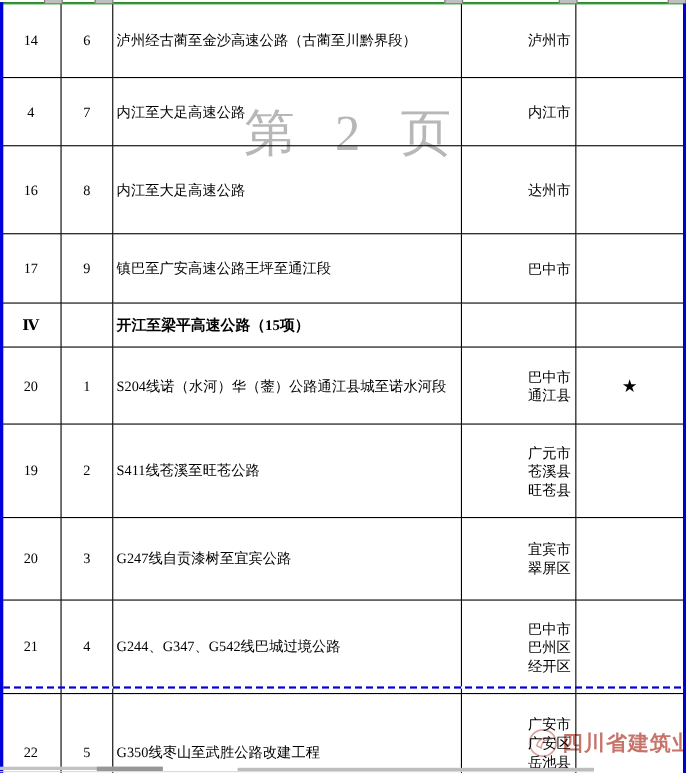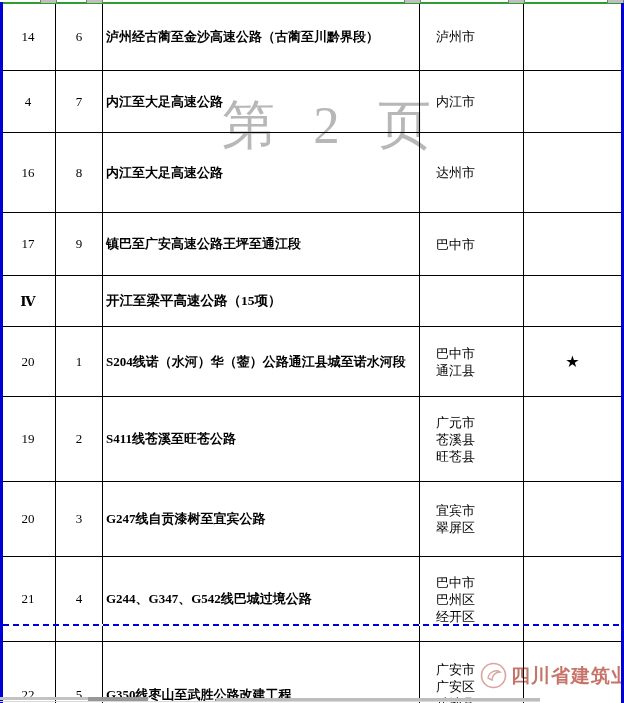--- a/index.html
+++ b/index.html
@@ -4,39 +4,39 @@
 <style>
   html,body{margin:0;padding:0;background:#fff;}
   #shot{
     position:relative;width:624px;height:703px;overflow:hidden;background:#ffffff;
     font-family:"Liberation Serif","DejaVu Serif",serif;
   }
   
   .wm-layer{position:absolute;inset:0;z-index:1;}
   .page-wm{
     position:absolute;left:222px;top:96px;
-    font-size:53px;line-height:1.1;color:#b7b7b7;
+    font-size:46px;line-height:1.1;color:#b7b7b7;
     word-spacing:25px;white-space:nowrap;
   }
   .brand-wm{position:absolute;left:480px;top:662px;display:flex;align-items:center;}
   .brand-logo{width:27px;height:27px;margin-right:4px;opacity:.55;}
   .brand-text{
     font-size:19px;font-weight:bold;letter-spacing:1px;white-space:nowrap;
     color:rgba(188,92,80,.85);text-shadow:0 0 1px rgba(255,255,255,.6);
   }
   
   .tbl-wrap{position:absolute;left:0;top:2px;z-index:2;}
   table{border-collapse:collapse;table-layout:fixed;width:621px;background:transparent;}
   td{
-    border:1px solid #000;padding:16px;vertical-align:middle;
+    border:1px solid #000;padding:4px;vertical-align:middle;
     font-size:13px;color:#000;background:transparent;overflow:hidden;
   }
   td.c-no,td.c-sub{text-align:center;}
-  td.c-name{text-align:left;padding-left:3px;padding-right:2px;font-weight:bold;}
-  td.c-city{text-align:left;white-space:pre-line;line-height:17px;}
+  td.c-name{text-align:left;padding-left:3px;padding-right:2px;}
+  td.c-city{text-align:right;white-space:pre-line;line-height:17px;}
   td.c-star{text-align:center;font-size:16px;}
   tr.section td{font-weight:bold;font-size:13.5px;}
   tr.h0{height:68px}tr.h1{height:62px}tr.h2{height:80px}tr.h3{height:63px}
   tr.h4{height:40px}tr.h5{height:70px}tr.h6{height:85px}tr.h7{height:75px}
   tr.h8{height:85px}tr.h9{height:107px}
   
   .ovl{position:absolute;z-index:3;}
   .green-line{left:0;top:2px;width:624px;height:2px;background:#2f9e2f;}
   .page-edge{top:2px;width:3px;height:701px;background:#0000d8;}
   .page-edge.left{left:0;} .page-edge.right{left:621px;}

